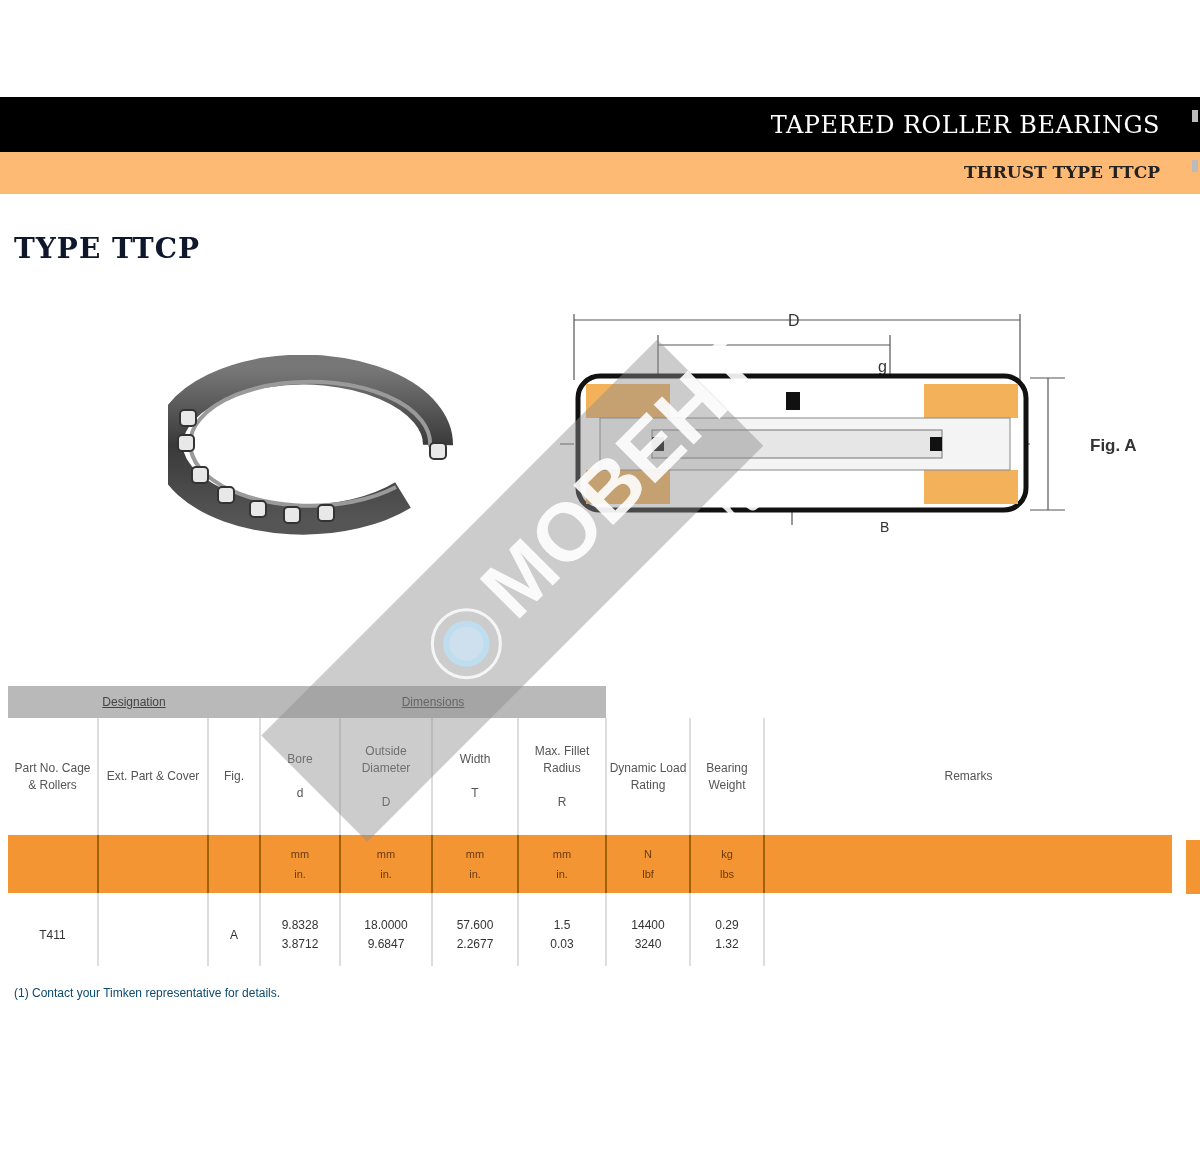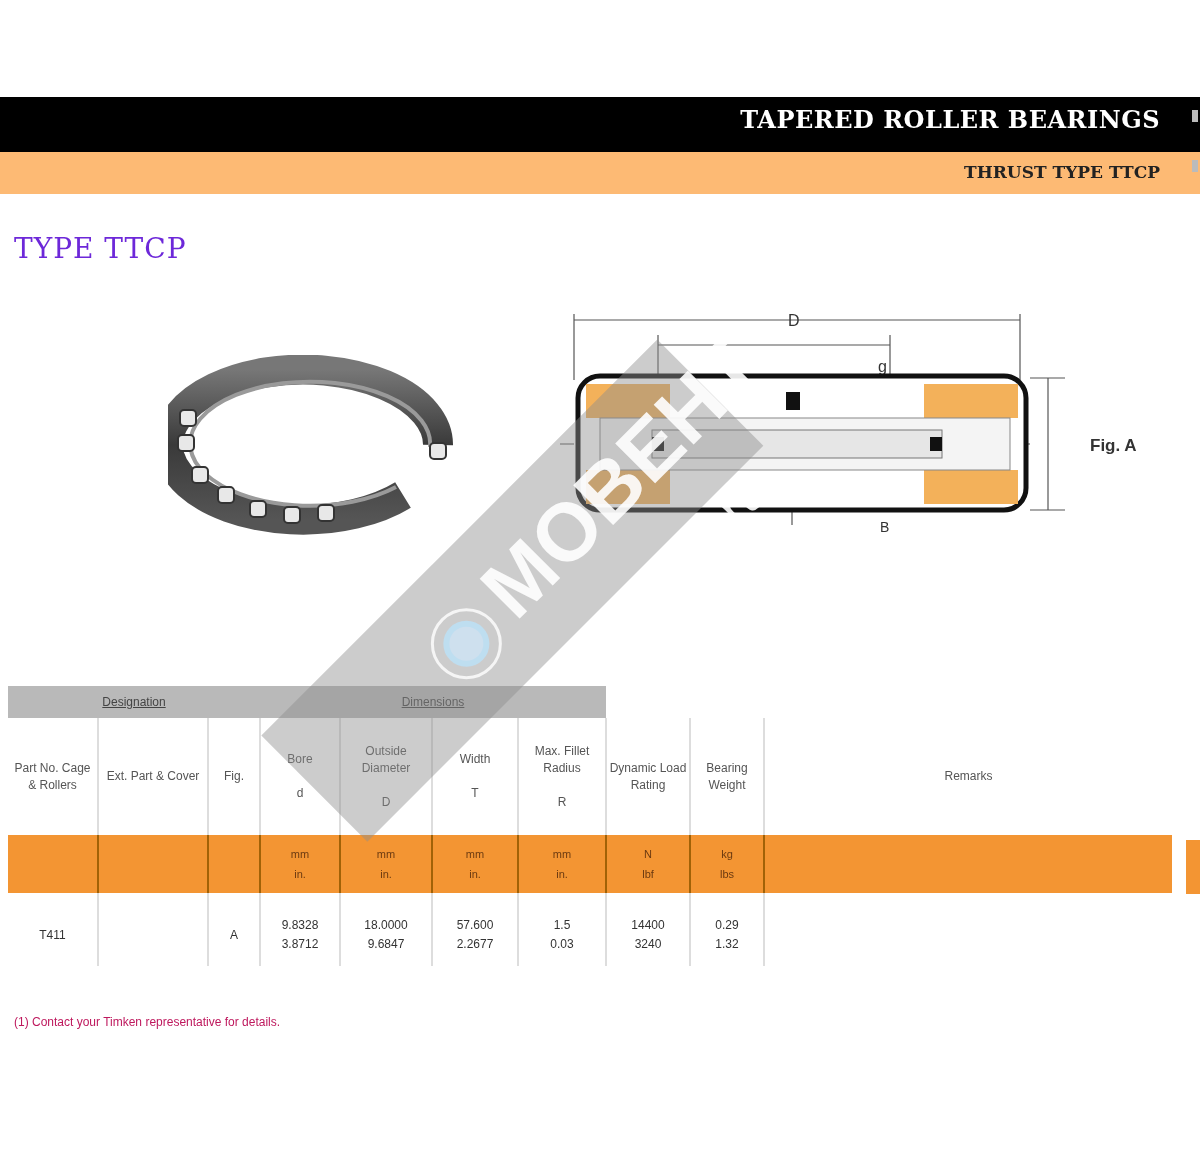--- a/index.html
+++ b/index.html
@@ -1,36 +1,36 @@
 <!DOCTYPE html>
 <html><head>
 <meta charset="utf-8">
 <style>
   html, body { margin:0; padding:0; background:#ffffff; }
   body { width:1200px; height:1165px; position:relative; overflow:hidden; font-family:"Liberation Sans", sans-serif; color:#222; }
   .topband { position:absolute; left:0; top:97px; width:1200px; height:55px; background:#000; }
-  .topband .t { position:absolute; right:40px; top:8px; color:#fff; font-weight:bold; font-size:24px; letter-spacing:0.5px; font-family:"DejaVu Serif", serif;margin-left:8px; }
+  .topband .t { position:absolute; right:40px; top:14px; color:#fff; font-weight:normal; font-size:24px; letter-spacing:0.5px; font-family:"DejaVu Serif", serif;margin-left:8px; }
   .subband { position:absolute; left:0; top:152px; width:1200px; height:42px; background:#fdba74; }
   .subband .t { position:absolute; right:40px; top:10px; color:#222; font-weight:bold; font-size:17px; font-family:"DejaVu Serif", serif; }
   .edge-dot { position:absolute; right:2px; width:6px; background:#bbb; }
-  .title { position:absolute; left:14px; top:232px; font-size:28px; font-weight:normal; font-family:"DejaVu Serif", serif; color:#6d28d9; letter-spacing:1px; }
+  .title { position:absolute; left:14px; top:232px; font-size:28px; font-weight:bold; font-family:"DejaVu Serif", serif; color:#0f172a; letter-spacing:1px; }
 
   .ring { position:absolute; left:168px; top:355px; }
   .diagram { position:absolute; left:560px; top:300px; }
   .figlabel { position:absolute; left:1090px; top:436px; font-size:17px; font-weight:bold; color:#333; font-family:Liberation Sans, sans-serif; }
 
   table.spec { position:absolute; left:8px; top:686px; width:1164px; border-collapse:collapse; font-size:12px; color:#555; }
   table.spec td, table.spec th { text-align:center; vertical-align:middle; font-weight:normal; }
   .grp { background:#b9b9b9; height:30px; color:#444; font-size:12px;text-decoration:underline; }
   .grp-blank { background:#fff; }
   .hdr td { height:115px; border-right:2px solid #ddd; line-height:17px; }
   .unitrow td { background:#f39533; height:56px; color:#6b3a10; font-weight:bold; font-size:11px; line-height:20px; border-right:2px solid #a16207; }
   .datarow td { height:60px; font-weight:bold; color:#333; font-size:12px; line-height:19px; border-right:2px solid #ddd; vertical-align:top; padding-top:12px; }
   .orange-edge { position:absolute; left:1186px; top:840px; width:14px; height:54px; background:#f39533; }
-  .footnote { position:absolute; left:14px; top:1015px; font-size:12px; color:#be185d; }
+  .footnote { position:absolute; left:14px; top:986px; font-size:12px; color:#0c4a6e; }
 
   .wm { position:absolute; left:0; top:0; width:1200px; height:1165px; pointer-events:none; }
 </style>
 </head>
 <body>
 
 <div class="topband">
   <div class="t">TAPERED ROLLER BEARINGS</div>
 </div>
 <div class="subband">

